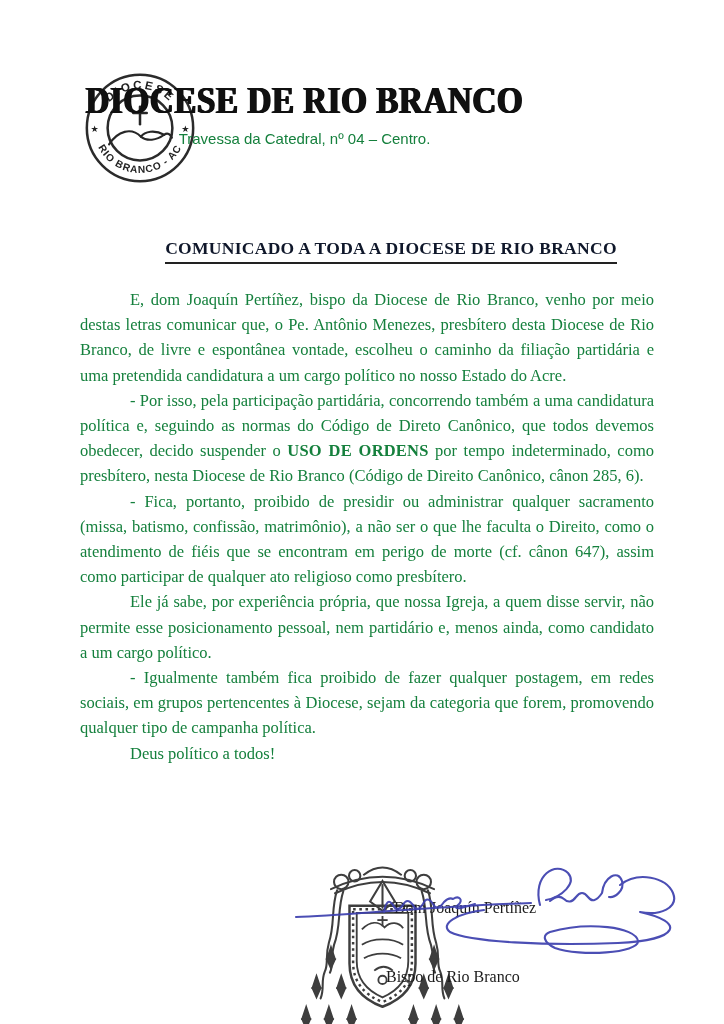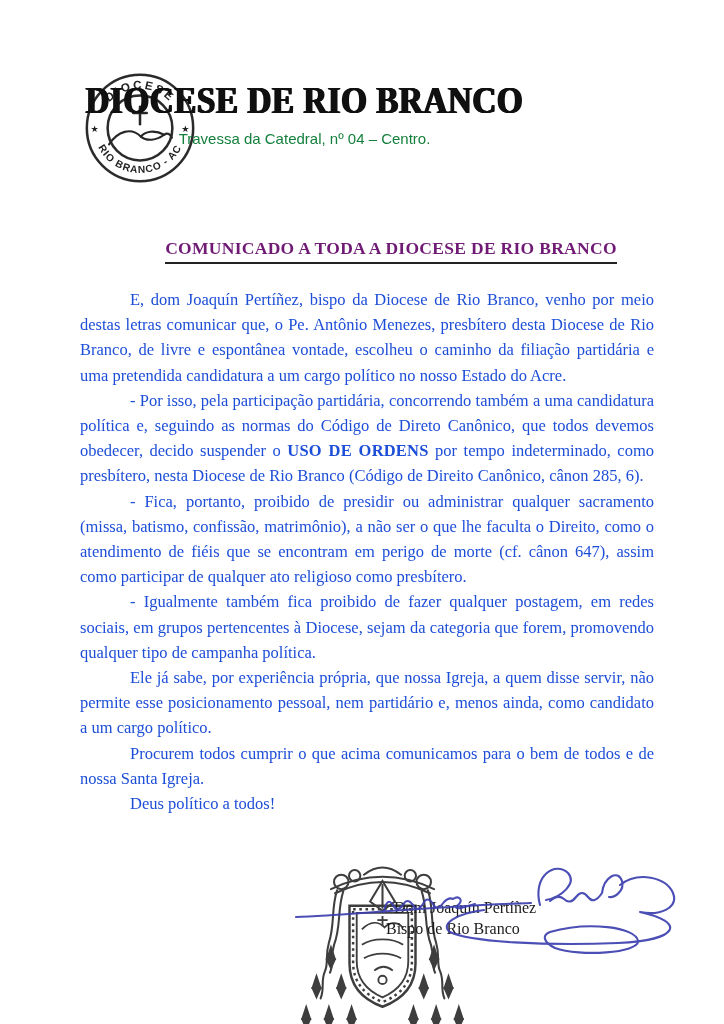--- a/index.html
+++ b/index.html
@@ -44,51 +44,51 @@
   
   .doc-heading-wrap{
     position:absolute;left:0;top:238px;width:724px;
     text-align:center;padding-left:58px;box-sizing:border-box;
   }
   .doc-heading{
     display:inline-block;
     font-weight:bold;
     font-size:17.5px;
     letter-spacing:0.3px;
-    color:#701a75;
+    color:#0f172a;
     border-bottom:2px solid #222;
     padding-bottom:3px;
     white-space:nowrap;
   }
 
   
   .body-text{
     position:absolute;left:80px;top:287px;width:574px;
   }
   .body-text p{
     margin:0;
     text-indent:50px;
     text-align:justify;
     font-size:16.5px;
     line-height:25.2px;
-    color:#1d4ed8;
+    color:#15803d;
   }
   .body-text p b{letter-spacing:0.2px;margin-top:42px;}
 
   
   .stamp{
     position:absolute;left:300px;top:852px;width:165px;height:196px;
     z-index:2;opacity:0.85;
   }
   .typed-sig{
     position:absolute;left:394px;top:898px;z-index:3;
     font-size:16px;line-height:20.5px;color:#1b1b1b;
     white-space:nowrap;
   }
-  .typed-sig .line2{margin-left:-8px;}
+  .typed-sig .line2{margin-left:-8px;margin-top:48px;}
   .ink{
     position:absolute;left:288px;top:853px;width:400px;height:115px;
     z-index:4;
   }
 </style>
 </head>
 <body>
 
 <div class="page">
 
@@ -125,23 +125,22 @@
   </div>
 
   <div class="doc-heading-wrap">
     <span class="doc-heading">COMUNICADO A TODA A DIOCESE DE RIO BRANCO</span>
   </div>
 
   <div class="body-text">
     <p>E, dom Joaquín Pertíñez, bispo da Diocese de Rio Branco, venho por meio destas letras comunicar que, o Pe. Antônio Menezes, presbítero desta Diocese de Rio Branco, de livre e espontânea vontade, escolheu o caminho da filiação partidária e uma pretendida candidatura a um cargo político no nosso Estado do Acre.</p>
     <p><span>- Por isso, pela participação partidária, concorrendo também a uma candidatura política e, seguindo as normas do Código de Direto Canônico, que todos devemos obedecer, decido suspender o </span><b>USO DE ORDENS</b><span> por tempo indeterminado, como presbítero, nesta Diocese de Rio Branco (Código de Direito Canônico, cânon 285, 6).</span></p>
     <p>- Fica, portanto, proibido de presidir ou administrar qualquer sacramento (missa, batismo, confissão, matrimônio), a não ser o que lhe faculta o Direito, como o atendimento de fiéis que se encontram em perigo de morte (cf. cânon 647), assim como participar de qualquer ato religioso como presbítero.</p>
+    <p>Ele já sabe, por experiência própria, que nossa Igreja, a quem disse servir, não permite esse posicionamento pessoal, nem partidário e, menos ainda, como candidato a um cargo político.</p>
     <p>- Igualmente também fica proibido de fazer qualquer postagem, em redes sociais, em grupos pertencentes à Diocese, sejam da categoria que forem, promovendo qualquer tipo de campanha política.</p>
-    <p>Ele já sabe, por experiência própria, que nossa Igreja, a quem disse servir, não permite esse posicionamento pessoal, nem partidário e, menos ainda, como candidato a um cargo político.</p>
-    <p>Procurem todos cumprir o que acima comunicamos para o bem de todos e de nossa Santa Igreja.</p>
     <p>Deus político a todos!</p>
   </div>
 
   <svg class="stamp" viewBox="0 0 160 190">
     <g fill="none" stroke="#1d1d1d" stroke-width="2" stroke-linecap="round">
 
       <path d="M 30,36 Q 80,12 130,36"></path>
       <path d="M 34,40 Q 80,18 126,40"></path>
       <path d="M 62,22 Q 80,8 98,22"></path>
 

